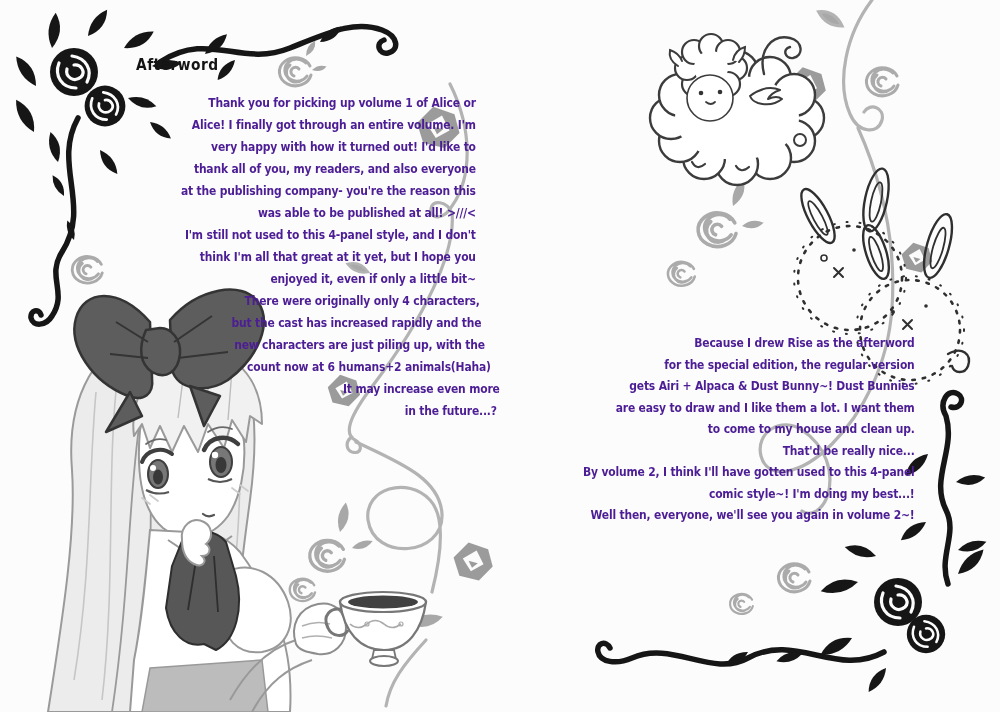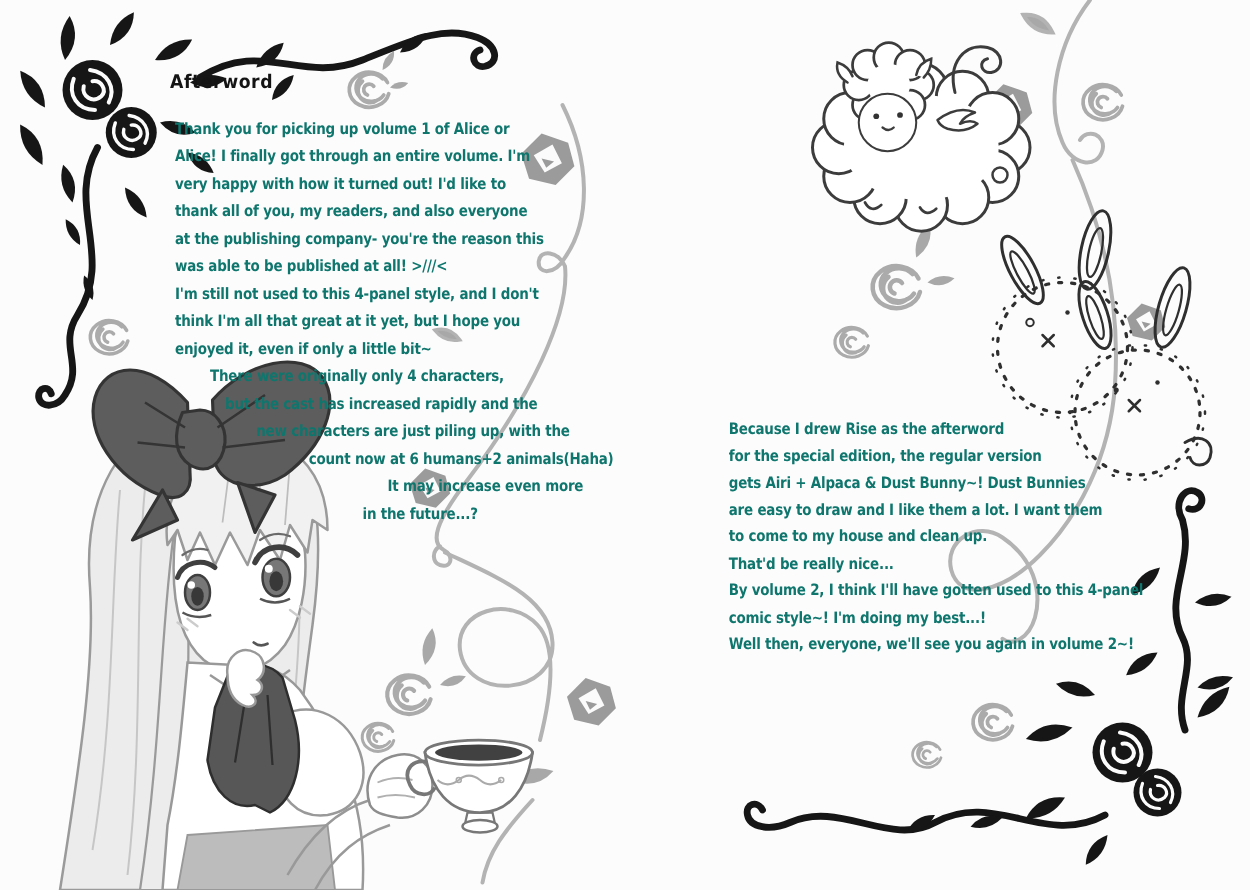--- a/index.html
+++ b/index.html
@@ -1,27 +1,27 @@
 <!DOCTYPE html>
 <html><head>
 <meta charset="utf-8">
 <style>
   html,body{margin:0;padding:0;background:#e9e9e9;}
   .canvas{
     position:relative;width:1000px;height:712px;background:#fcfcfc;
     overflow:hidden;font-family:"DejaVu Sans",sans-serif;
   }
   .art{position:absolute;left:0;top:0;width:1000px;height:712px;}
-  .text-layer{position:absolute;left:0;top:0;width:799px;height:712px;}
+  .text-layer{position:absolute;left:0;top:0;width:799px;height:712px;text-align:right;}
   .title{
     position:absolute;left:136px;top:56px;
     font:bold 15px "DejaVu Sans",sans-serif;color:#141414;
     letter-spacing:0.5px;transform:scaleX(0.92);transform-origin:left top;white-space:nowrap;
   }
-  .para{position:absolute;color:#0f766e;}
+  .para{position:absolute;color:#4c1d95;}
   .tl{
     white-space:nowrap;font:bold 12.5px "DejaVu Sans",sans-serif;
     letter-spacing:-0.2px;transform:scaleX(0.86);transform-origin:left top;
   }
   .para-left .tl{height:22px;line-height:22px;}
   .para-right .tl{height:21.5px;line-height:21.5px;}
   .para-left{left:140px;top:92px;}
   .para-right{left:583px;top:332px;}
   .ind1{margin-left:28px;} .ind2{margin-left:40px;} .ind3{margin-left:65px;}
   .ind4{margin-left:107px;} .ind5{margin-left:170px;} .ind6{margin-left:150px;}

